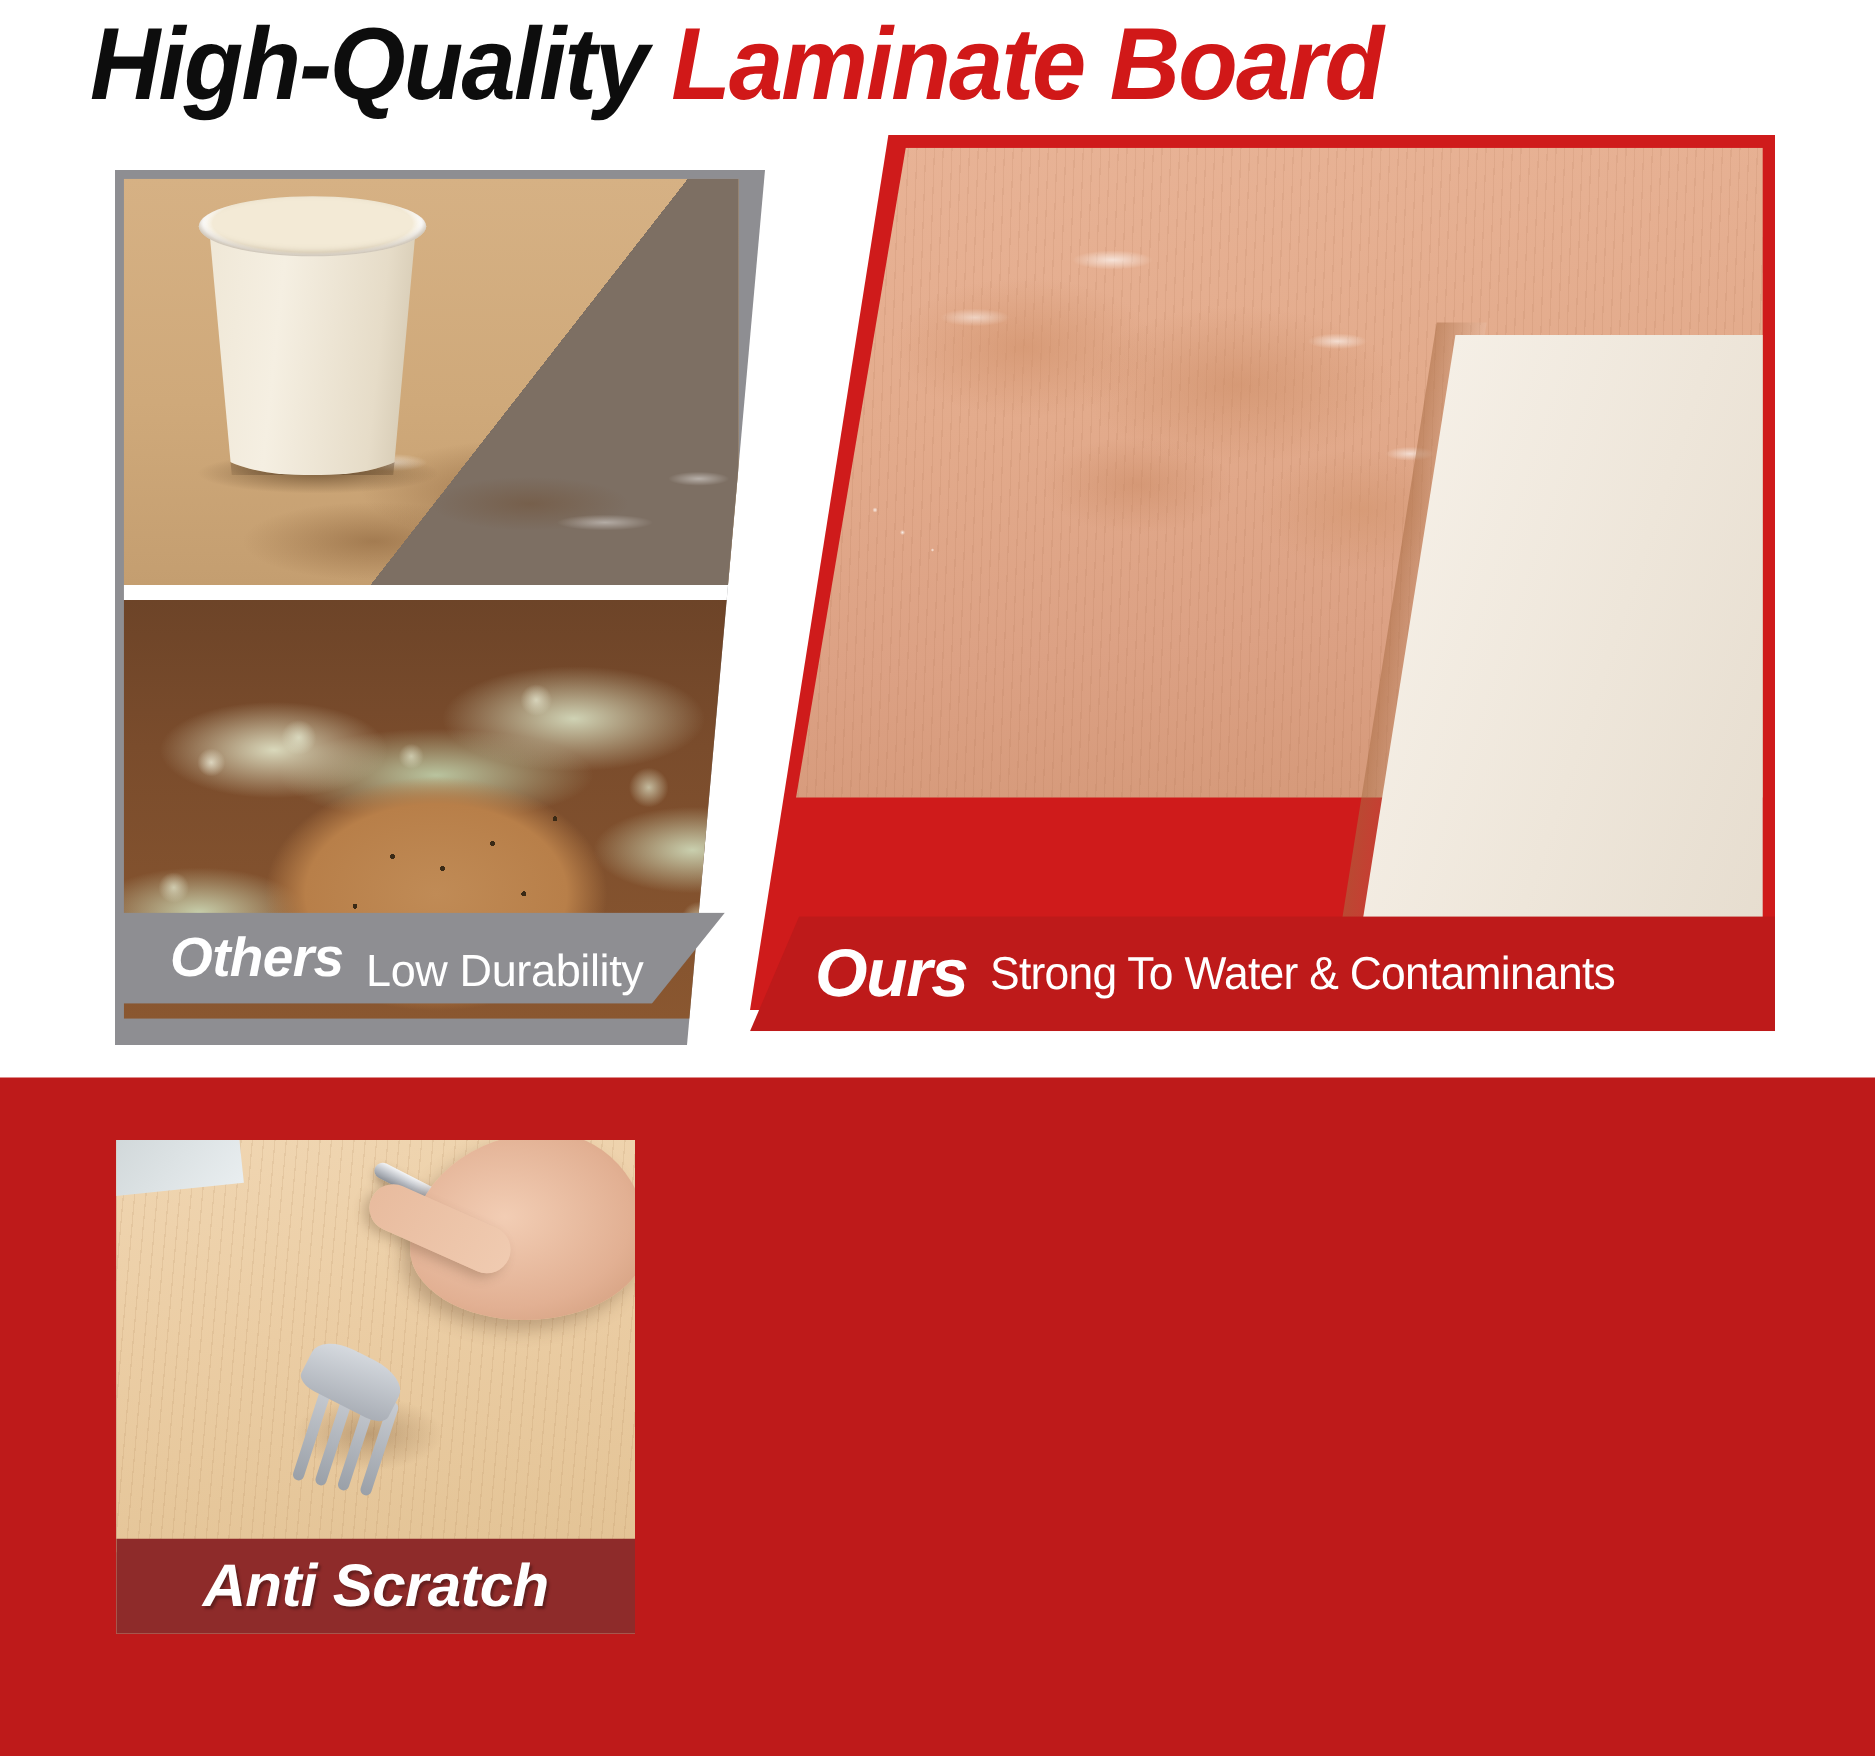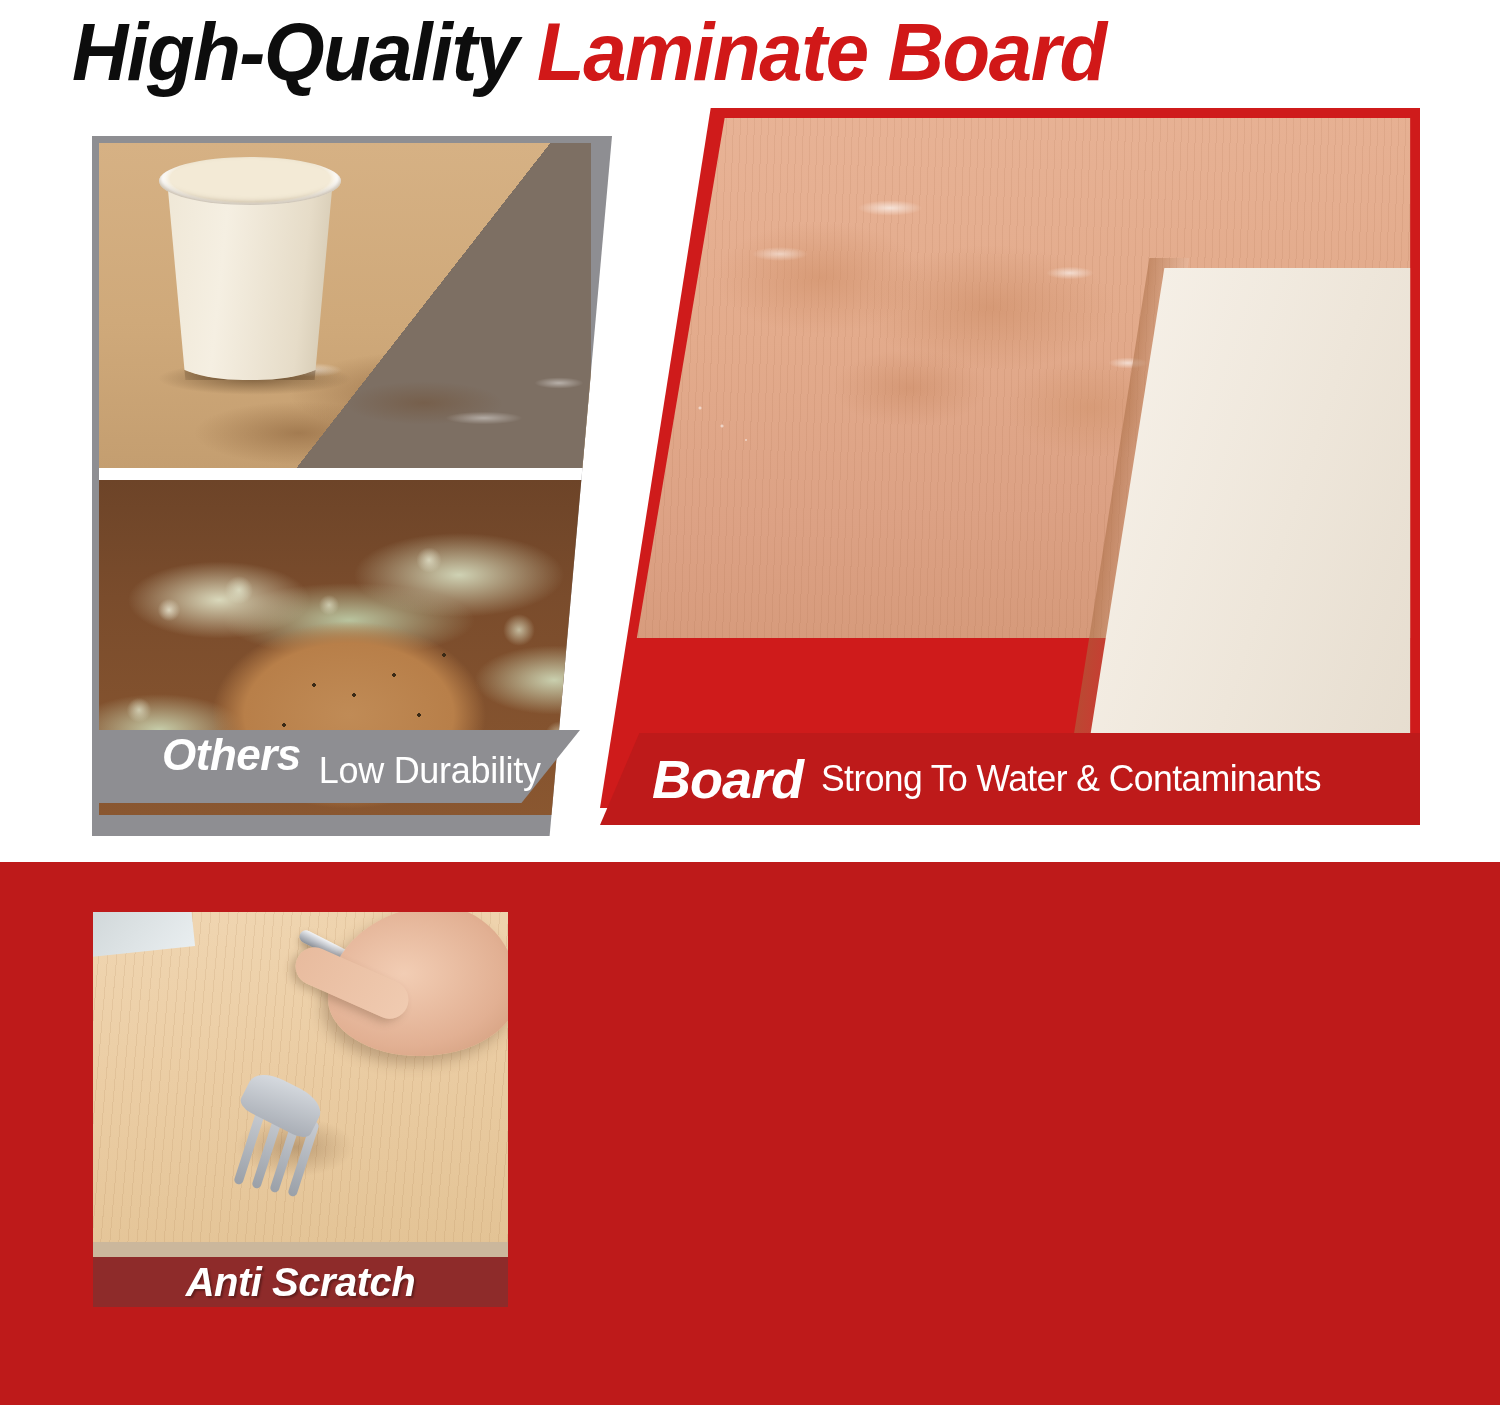--- a/index.html
+++ b/index.html
@@ -117,21 +117,21 @@
       radial-gradient(circle 2px at 345px 175px, #3a2a16 0 100%, transparent 100%);
   }
 
   
   .others-bar {
     position:absolute; left:92px; top:622px;
     width:488px; height:73px;
     background:#8e8e92;
     -webkit-clip-path: polygon(0 0, 100% 0, 88% 100%, 0 100%);
     clip-path: polygon(0 0, 100% 0, 88% 100%, 0 100%);
-    display:flex; align-items:flex-start; padding-left:70px;
+    display:flex; align-items:center; padding-left:44px;
     white-space:nowrap;
   }
   .others-bar .big { color:#ffffff; font-weight:700; font-style:italic; font-size:44px; letter-spacing:-.5px; }
   .others-bar .sml { color:#ffffff; font-weight:400; font-size:36px; margin-left:18px; letter-spacing:-.3px;margin-top:20px; }
 
   
   .right-panel {
     position:absolute; left:600px; top:0px;
     width:820px; height:700px;
     background:#CF1B1B;
@@ -212,24 +212,24 @@
   
   .features {
     position:absolute; left:0; top:862px; width:1500px; height:543px;
     background:#BE1A1A;
   }
   .f-row { position:absolute; left:93px; top:50px; display:flex; gap:14px; }
   .f-card { width:415px; height:395px; position:relative; overflow:hidden; background:#cbb79c; }
   .f-card.mid { width:492px; }
   .f-photo { position:absolute; left:0; top:0; right:0; height:330px; overflow:hidden; }
   .f-label {
-    position:absolute; left:0; bottom:0; width:100%; height:50px;
+    position:absolute; left:0; bottom:0; width:100%; height:76px;
     background:#8E2B2A;
     display:flex; align-items:center; justify-content:center;
-    color:#ffffff; font-weight:700; font-style:italic; font-size:40px;
+    color:#ffffff; font-weight:700; font-style:italic; font-size:48px;
     letter-spacing:-.5px; white-space:nowrap;
     text-shadow: 2px 2px 2px rgba(0,0,0,.3);
   }
 
   
   .wood-light {
     position:absolute; inset:0;
     background:
       repeating-linear-gradient(95deg, rgba(160,115,70,.13) 0px, rgba(160,115,70,.13) 1px, rgba(0,0,0,0) 1px, rgba(0,0,0,0) 9px),
       linear-gradient(172deg,#f0d6b2 0%, #ebcda4 45%, #e3c395 100%);
@@ -385,21 +385,21 @@
         <div class="board-edge"></div>
       </div>
     </div>
 
     <div class="others-bar">
       <span class="big">Others</span>
       <span class="sml">Low Durability</span>
     </div>
 
     <div class="ours-bar">
-      <span class="big">Board</span>
+      <span class="big">Ours</span>
       <span class="sml">Strong To Water &amp; Contaminants</span>
     </div>
 
   </div>
 
   <div class="features">
     <div class="f-row">
 
       <div class="f-card">
         <div class="f-photo">

